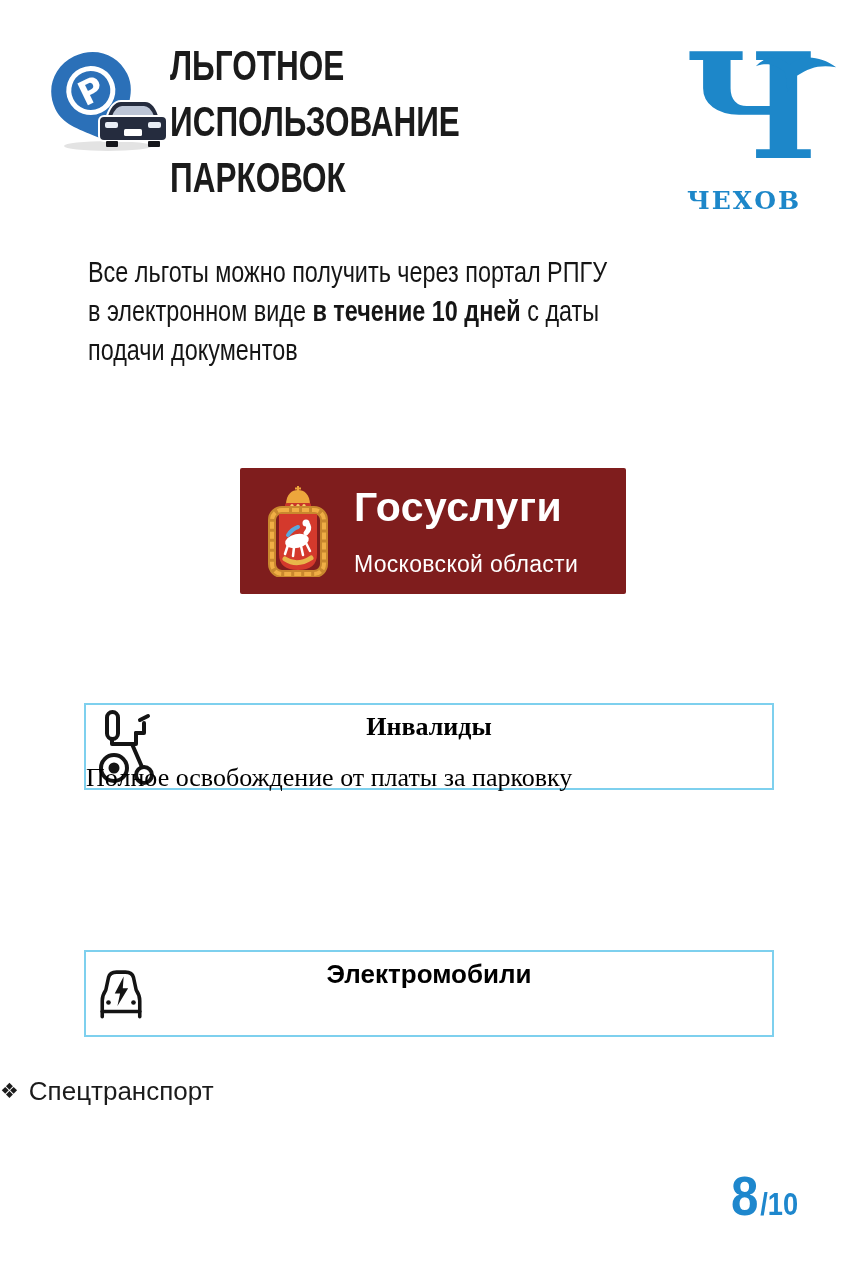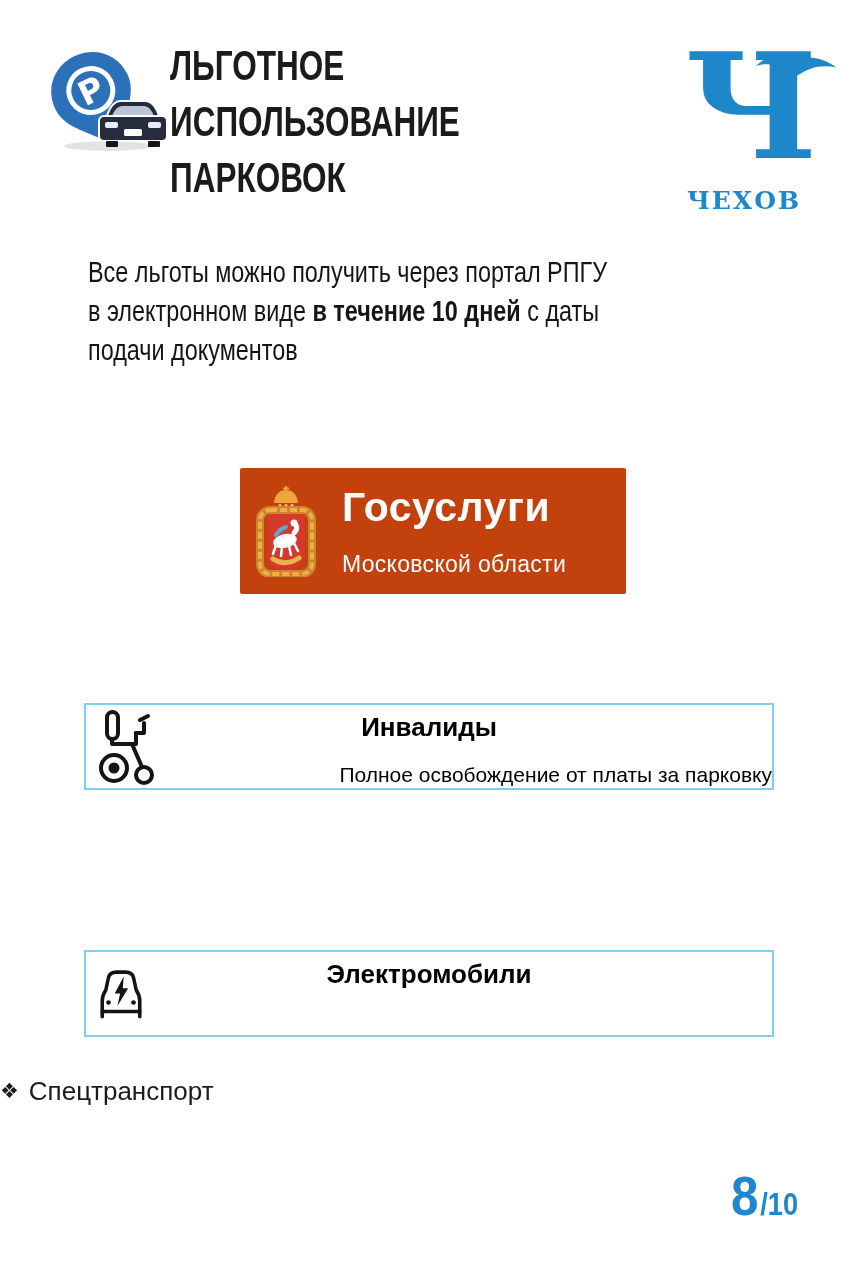--- a/index.html
+++ b/index.html
@@ -35,42 +35,42 @@
     position:absolute; left:88px; top:252px;
     font-size:30px; line-height:39px; color:#151515;
     transform:scaleX(.78); transform-origin:left top;
     white-space:nowrap;
   }
   .intro b { font-weight:bold; }
 
   
   .banner {
     position:absolute; left:240px; top:468px; width:386px; height:126px;
-    background:#c2410c; display:flex; align-items:center; border-radius:2px;
+    background:#7f1d1d; display:flex; align-items:center; border-radius:2px;padding-left:12px;
   }
   .banner .coat { margin-left:16px; flex:none; }
   .banner .btext { margin-left:26px; color:#fff; }
   .banner .btitle { font-size:41px; font-weight:bold; letter-spacing:.5px; }
   .banner .bsub { font-size:23px; margin-top:20px; letter-spacing:.3px; }
 
   
   .benefit {
     position:absolute; left:84px; width:690px; height:87px;
     border:2px solid #7ed0ee; background:#fff;
   }
   .benefit .bicon { position:absolute; }
   .benefit .btl {
     position:absolute; left:0; top:7px; width:100%; text-align:center;
     font-size:26px; font-weight:bold; color:#000;
   }
   .benefit .bds {
-    position:absolute; left:0; top:58px; width:100%; text-align:right;
-    font-size:21px; color:#000;
+    position:absolute; left:0; top:58px; width:100%; text-align:left;
+    font-size:26px; color:#000;
   }
-  #box1 { top:703px; } #box2 { top:827px; } #box3 { top:950px;text-decoration:underline; }
+  #box1 { top:703px;font-family:Liberation Serif, serif; } #box2 { top:827px; } #box3 { top:950px;text-decoration:underline; }
 
   
   .footnote {
     position:absolute; left:0; top:1076px; width:864px; text-align:left;
     font-size:26px; color:#1b1b1b;
   }
   .footnote .bullet { font-size:21px; position:relative; top:-2px; margin-right:10px; }
 
   
   .pagenum {

